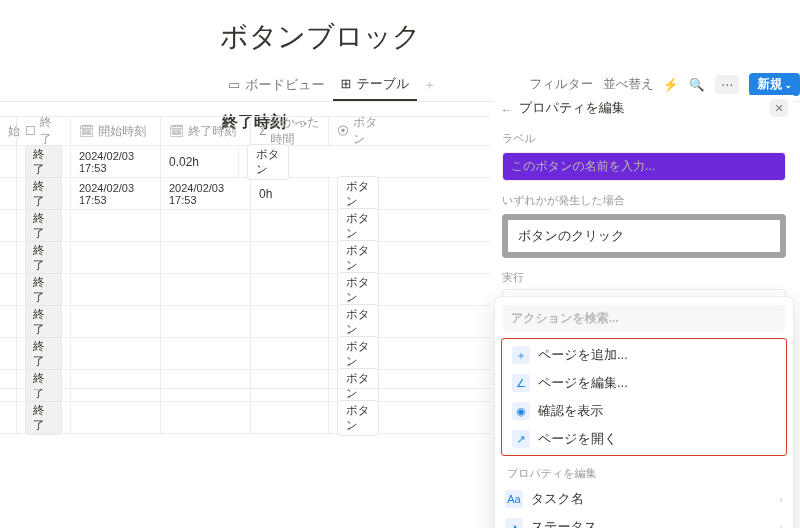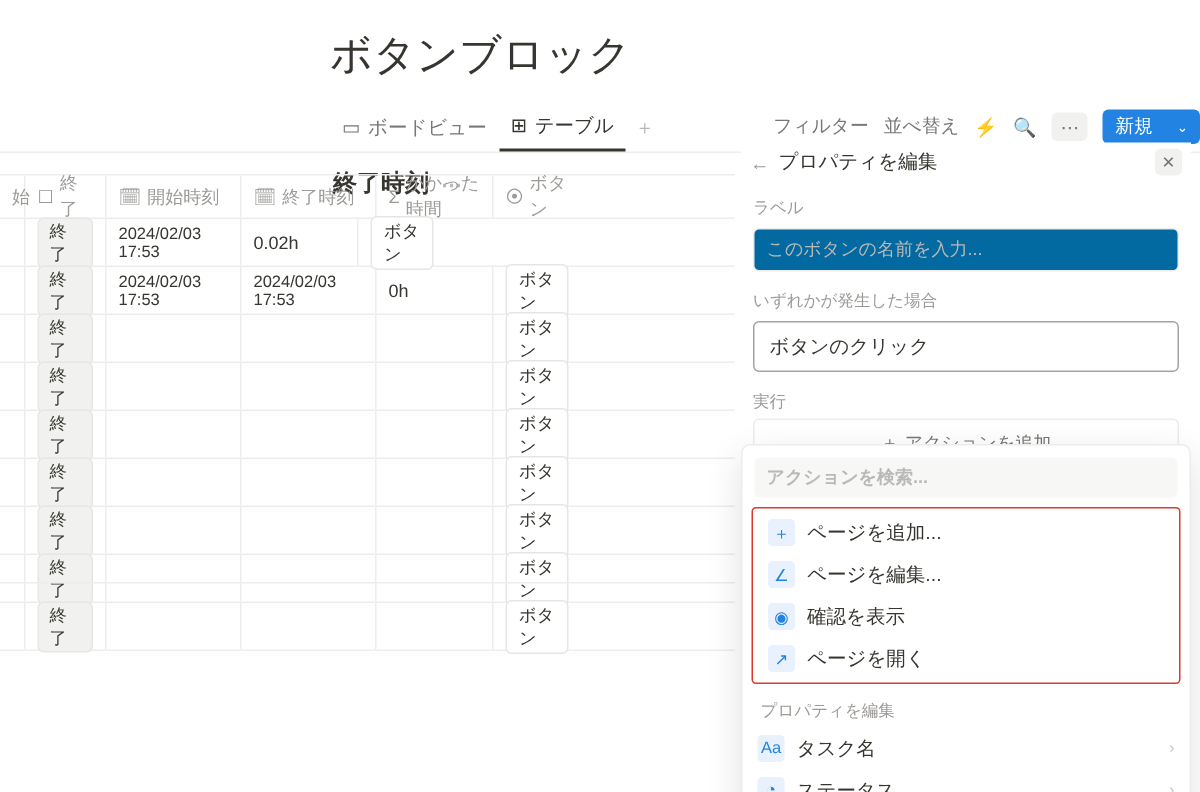--- a/index.html
+++ b/index.html
@@ -4,21 +4,21 @@
 <style>
   * { box-sizing: border-box; margin: 0; padding: 0; }
   body { font-family: -apple-system, BlinkMacSystemFont, "Segoe UI", Helvetica, Arial, sans-serif; font-size: 13px; color: #37352f; background: #fff; width: 800px; height: 528px; overflow: hidden; position: relative; }
   .page-title { font-size: 28px; font-weight: 400; padding: 18px 0 12px 220px; }
   .toolbar { display: flex; align-items: center; padding: 0 0 0 220px; height: 34px; border-bottom: 1px solid #ededec; font-size: 13px; color: #787774; }
   .toolbar .view { display: flex; align-items: center; gap: 5px; padding: 6px 8px; cursor: pointer; }
   .toolbar .view.active { color: #37352f; border-bottom: 2px solid #37352f; font-weight:500; }
   .toolbar .plus { padding: 4px 6px; color: #b9b9b7; cursor: pointer; }
   .toolbar .spacer { flex: 1; }
   .toolbar .right { display:flex; align-items:center; gap:10px; font-size:12.5px; }
-  .toolbar .btn-new { background:#2383e2; color:#fff; padding:3px 8px; border-radius:4px; display:flex; align-items:center; gap:16px; font-weight:400; }
+  .toolbar .btn-new { background:#2383e2; color:#fff; padding:3px 8px; border-radius:4px; display:flex; align-items:center; gap:2px; font-weight:700; }
   .toolbar .dots { background:#f1f1ef; border-radius:4px; padding:2px 6px; color:#787774; }
   .toolbar .icon-sm { color:#9b9a97; }
   .db-title { font-size:16px; font-weight:700; padding:10px 0 6px 222px; display:flex; align-items:center; gap:8px; }
   .db-title .more { color:#b9b9b7; font-size:14px; }
   .thead { display:flex; border-top:1px solid #ededec; border-bottom:1px solid #ededec; color:#9b9a97; font-size:12px; height:30px; align-items:center; }
   .th, .td { padding:0 8px; display:flex; align-items:center; gap:4px; border-right:1px solid #ededec; height:100%; flex-shrink:0; }
   .col-start { width:14px; }
   .col-end { width:54px; }
   .col-st { width:90px; }
   .col-et { width:90px; }
@@ -28,22 +28,22 @@
   .pill { background:#f1f1ef; border:1px solid #e6e6e4; border-radius:4px; padding:1px 7px; font-size:11.5px; color:#37352f; }
   .pill-btn { border:1px solid #e6e6e4; border-radius:4px; padding:2px 8px; font-size:11.5px; background:#fff; cursor:pointer; }
   .table-area { position:absolute; left:0; top:116px; width:490px; }
   .footer-line { position:absolute; top:388px; left:0; width:490px; height:1px; background:#ededec; }
 
   
   .panel { position:absolute; top:95px; right:6px; width:300px; background:#fff; }
   .panel-head { display:flex; align-items:center; gap:6px; padding:4px 6px 10px 6px; font-size:13px; font-weight:500; }
   .panel-head .close { margin-left:auto; background:#f1f1ef; border-radius:4px; width:18px; height:18px; display:flex; align-items:center; justify-content:center; font-size:11px; color:#787774; cursor:pointer; }
   .panel-label { font-size:11px; color:#9b9a97; padding:4px 8px 4px 8px; }
-  .panel-input { margin:2px 8px 8px 8px; background:#0369a1; border:1px solid #ececea; border-radius:4px; padding:5px 8px; font-size:12px; color:#b9b9b7; }
-  .panel-row { margin:2px 8px 8px 8px; border:1px solid #a3a3a3; border-radius:4px; padding:7px 10px; font-size:13px; background:#fff; }
+  .panel-input { margin:2px 8px 8px 8px; background:#6d28d9; border:1px solid #ececea; border-radius:4px; padding:5px 8px; font-size:12px; color:#b9b9b7; }
+  .panel-row { margin:2px 8px 8px 8px; border:6px solid #a3a3a3; border-radius:4px; padding:7px 10px; font-size:13px; background:#fff; }
   .panel-add { margin:0 8px 8px 8px; border:1px solid #ececea; border-radius:4px; padding:7px 10px; font-size:12px; text-align:center; color:#787774; background:#fff; display:flex; align-items:center; justify-content:center; gap:4px;}
 
   
   .popup { position:absolute; top:296px; right:6px; width:300px; background:#fff; border:1px solid #ececea; border-radius:6px; box-shadow:0 8px 24px rgba(0,0,0,0.12); padding:6px 0; font-size:13px; }
   .popup .search { margin:2px 8px 6px 8px; background:#f7f7f5; border-radius:4px; padding:5px 8px; font-size:12px; color:#b9b9b7;font-weight:bold; }
   .popup .group-box { border:1.5px solid #d93a2b; border-radius:3px; margin:0 6px 4px 6px; padding:2px 0; }
   .popup .item { display:flex; align-items:center; gap:8px; padding:5px 10px; cursor:pointer; }
   .popup .item .chev { margin-left:auto; color:#c7c7c5; font-size:11px; }
   .popup .sect { font-size:11px; color:#9b9a97; padding:6px 12px 4px 12px; }
   .icn { width:18px; height:18px; border-radius:3px; display:flex; align-items:center; justify-content:center; font-size:11px; flex-shrink:0; }

